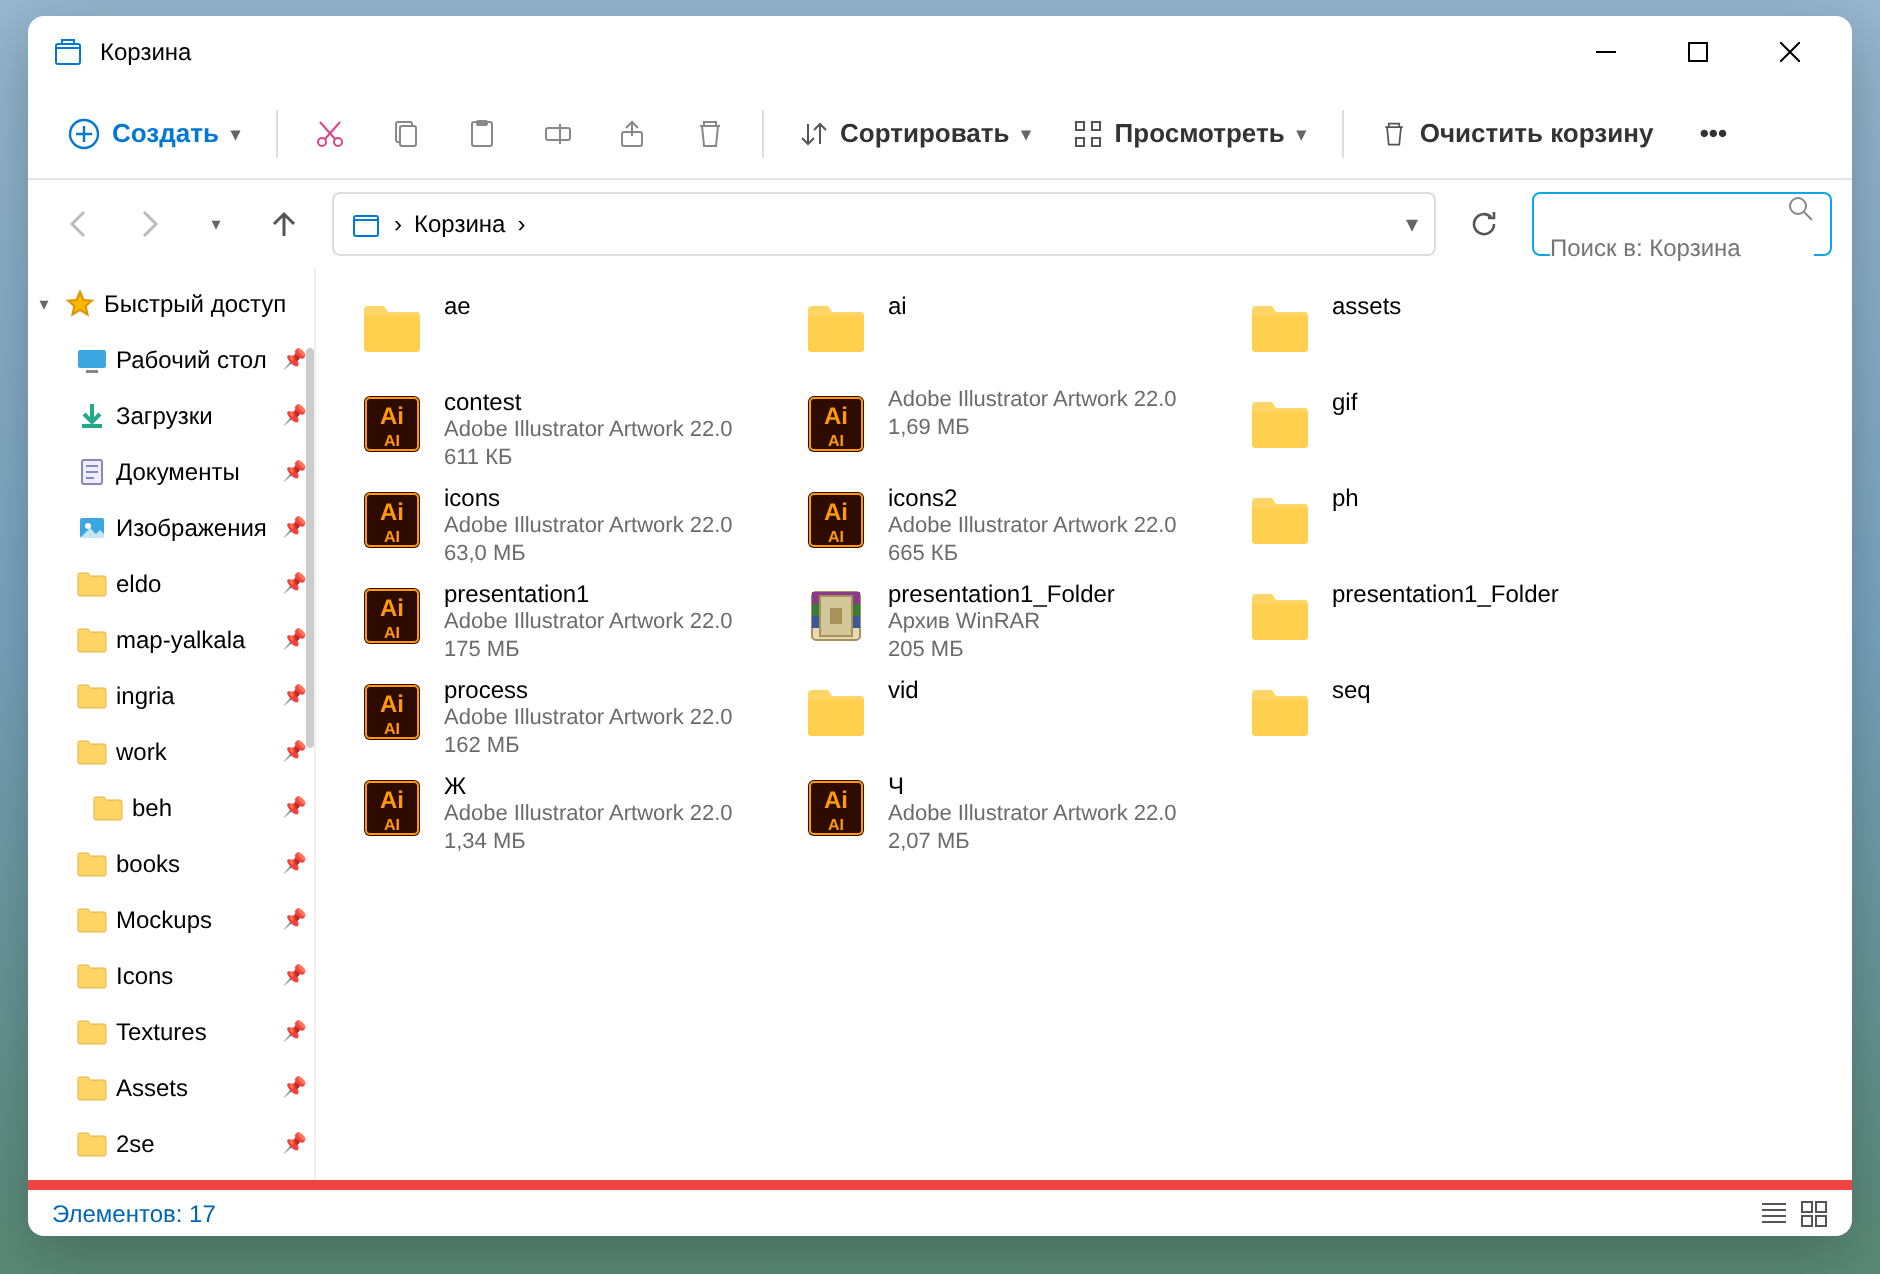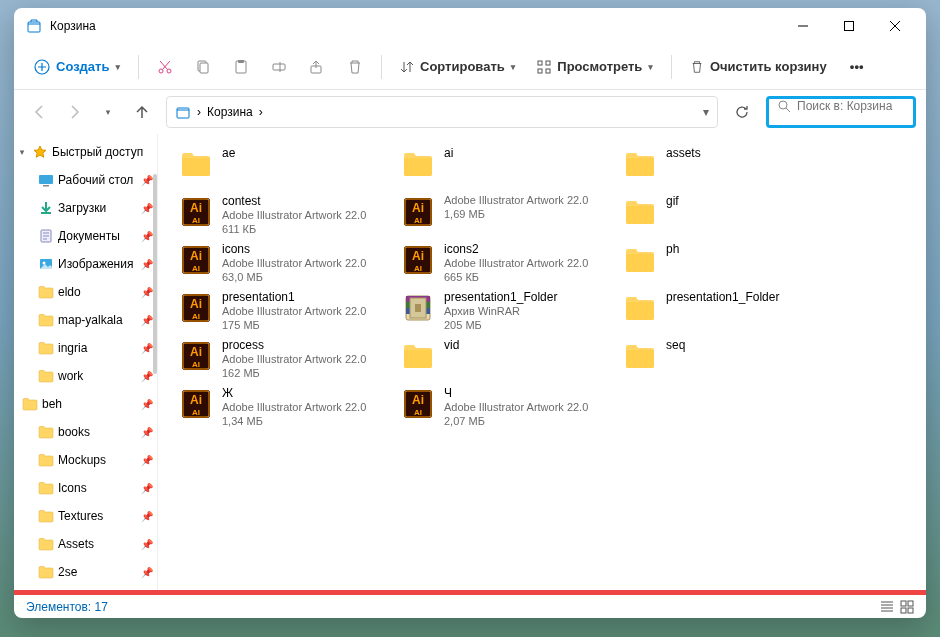--- a/index.html
+++ b/index.html
@@ -15,21 +15,21 @@
 .tb-btn.icon-only { padding: 0 8px; width: 36px; justify-content: center; }
 .tb-btn.new { color: #0078d4; }
 .tb-sep { width: 1px; height: 24px; background: #ddd; margin: 0 6px; }
 .addressbar-row { height: 44px; display: flex; align-items: center; padding: 6px 10px; gap: 8px; }
 .nav-btns { display: flex; gap: 2px; }
 .nav-btn { width: 32px; height: 32px; display: flex; align-items: center; justify-content: center; border-radius: 4px; cursor: pointer; color: #555; }
 .nav-btn.disabled { color: #bbb; cursor: default; }
 .addressbar { flex: 1; height: 32px; border: 1px solid #ddd; border-radius: 4px; display: flex; align-items: center; padding: 0 8px; gap: 6px; font-size: 12px; }
 .addr-dropdown { color: #666; margin-left: auto; cursor: pointer; }
 .addr-refresh { width: 32px; height: 32px; display: flex; align-items: center; justify-content: center; cursor: pointer; color: #555; }
-.searchbox { width: 150px; height: 32px; border: 3px solid #0ea5e9; border-radius: 4px; display: flex; align-items: flex-start; padding: 0 8px; gap: 6px; font-size: 12px; color: #888; }
+.searchbox { width: 150px; height: 32px; border: 1px solid #0ea5e9; border-radius: 4px; display: flex; align-items: flex-end; padding: 0 8px; gap: 6px; font-size: 12px; color: #888; flex-direction: column; }
 .searchbox input { border: none; outline: none; width: 100%; font-size: 12px; }
 .body { flex: 1; display: flex; overflow: hidden; }
 .sidebar { width: 144px; border-right: 1px solid #f0f0f0; overflow-y: auto; padding: 4px 0; position: relative; }
 .side-item { height: 28px; display: flex; align-items: center; padding: 0 4px 0 8px; gap: 4px; font-size: 12px; cursor: pointer; position: relative; }
 .side-item.top { padding-left: 2px; }
 .side-item .chev { width: 12px; text-align: center; color: #666; font-size: 9px; }
 .side-item .icon { width: 16px; height: 16px; flex-shrink: 0; display: flex; align-items: center; justify-content: center; }
 .side-item .label { flex: 1; white-space: nowrap; overflow: hidden; text-overflow: clip; }
 .side-item .pin { width: 12px; color: #888; font-size: 10px; flex-shrink: 0; }
 .side-scroll { position: absolute; right: 0; top: 40px; width: 4px; height: 200px; background: #ccc; border-radius: 2px; }
@@ -304,21 +304,21 @@
           </div>
           <div class="side-item" style="padding-left: 24px;">
             <span class="icon">
               <svg width="16" height="16" viewBox="0 0 16 16">
                 <path d="M1 4 L1 13 Q1 14 2 14 L14 14 Q15 14 15 13 L15 5 Q15 4 14 4 L7 4 L6 2.5 L2 2.5 Q1 2.5 1 3.5 Z" fill="#ffd666" stroke="#e0b33c" stroke-width=".5"></path>
               </svg>
             </span>
     <span class="label">work</span>
     <span class="pin">📌</span>
           </div>
-          <div class="side-item" style="padding-left: 8px; justify-content: flex-end;">
+          <div class="side-item" style="padding-left: 32px; justify-content: flex-end;">
             <span class="icon">
               <svg width="16" height="16" viewBox="0 0 16 16">
                 <path d="M1 4 L1 13 Q1 14 2 14 L14 14 Q15 14 15 13 L15 5 Q15 4 14 4 L7 4 L6 2.5 L2 2.5 Q1 2.5 1 3.5 Z" fill="#ffd666" stroke="#e0b33c" stroke-width=".5"></path>
               </svg>
             </span>
     <span class="label">beh</span>
     <span class="pin">📌</span>
           </div>
           <div class="side-item" style="padding-left: 24px;">
             <span class="icon">

